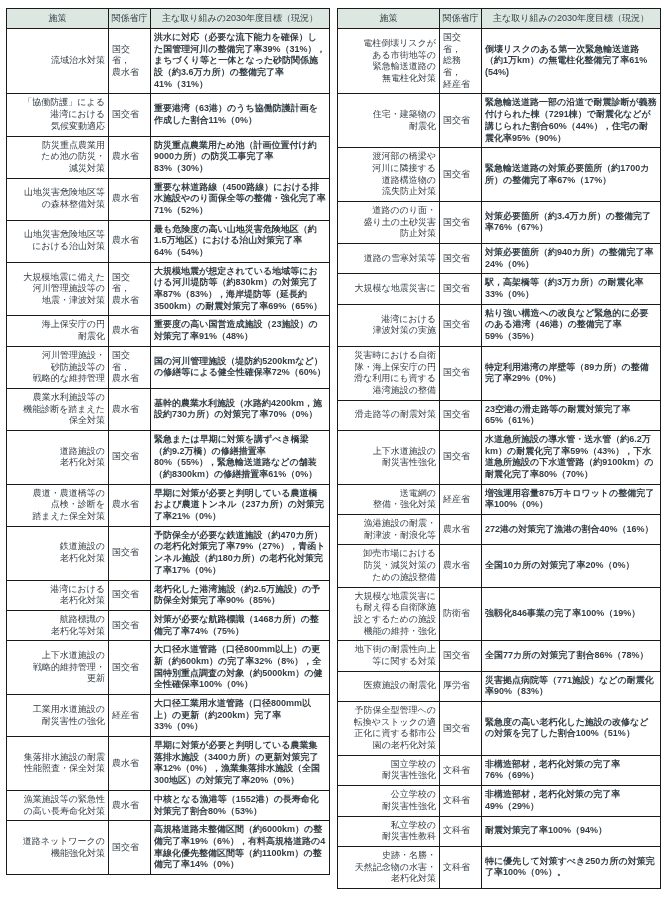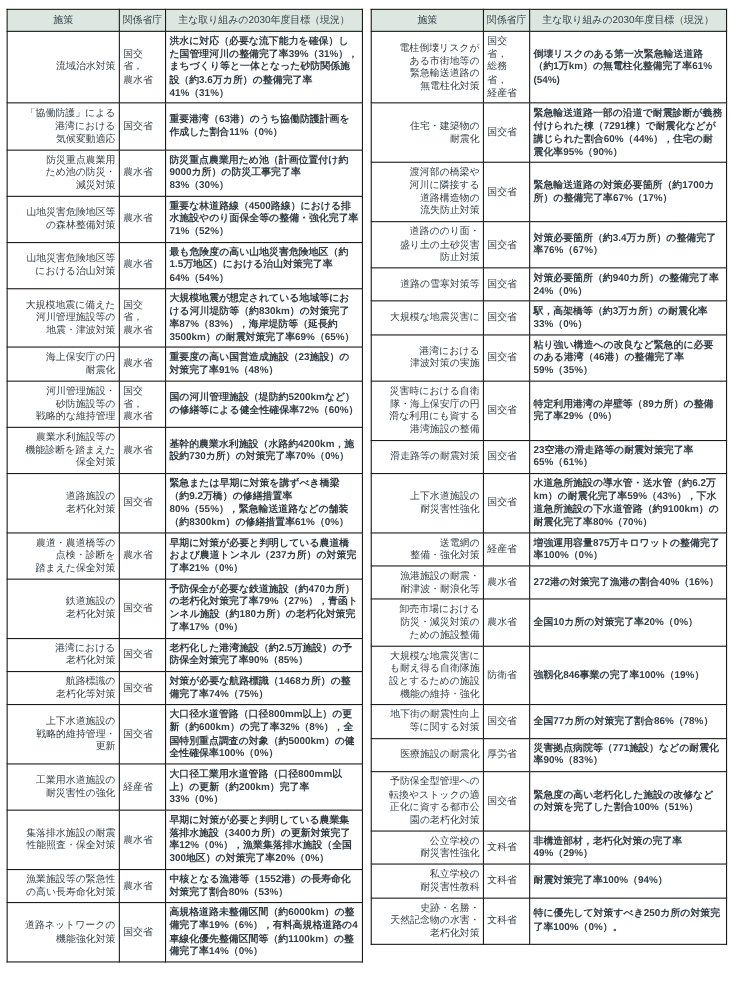--- a/index.html
+++ b/index.html
@@ -317,20 +317,26 @@
         </tr>
         <tr>
           <td class="measure-cell">予防保全型管理への
 転換やストックの適
 正化に資する都市公
 園の老朽化対策</td>
           <td class="ministry-cell">国交省</td>
           <td class="target-cell">緊急度の高い老朽化した施設の改修などの対策を完了した割合100%（51%）</td>
         </tr>
         <tr>
+          <td class="measure-cell">国立学校の
+耐災害性強化</td>
+          <td class="ministry-cell">文科省</td>
+          <td class="target-cell">非構造部材，老朽化対策の完了率76%（69%）</td>
+        </tr>
+        <tr>
           <td class="measure-cell">公立学校の
 耐災害性強化</td>
           <td class="ministry-cell">文科省</td>
           <td class="target-cell">非構造部材，老朽化対策の完了率49%（29%）</td>
         </tr>
         <tr>
           <td class="measure-cell">私立学校の
 耐災害性教科</td>
           <td class="ministry-cell">文科省</td>
           <td class="target-cell">耐震対策完了率100%（94%）</td>

